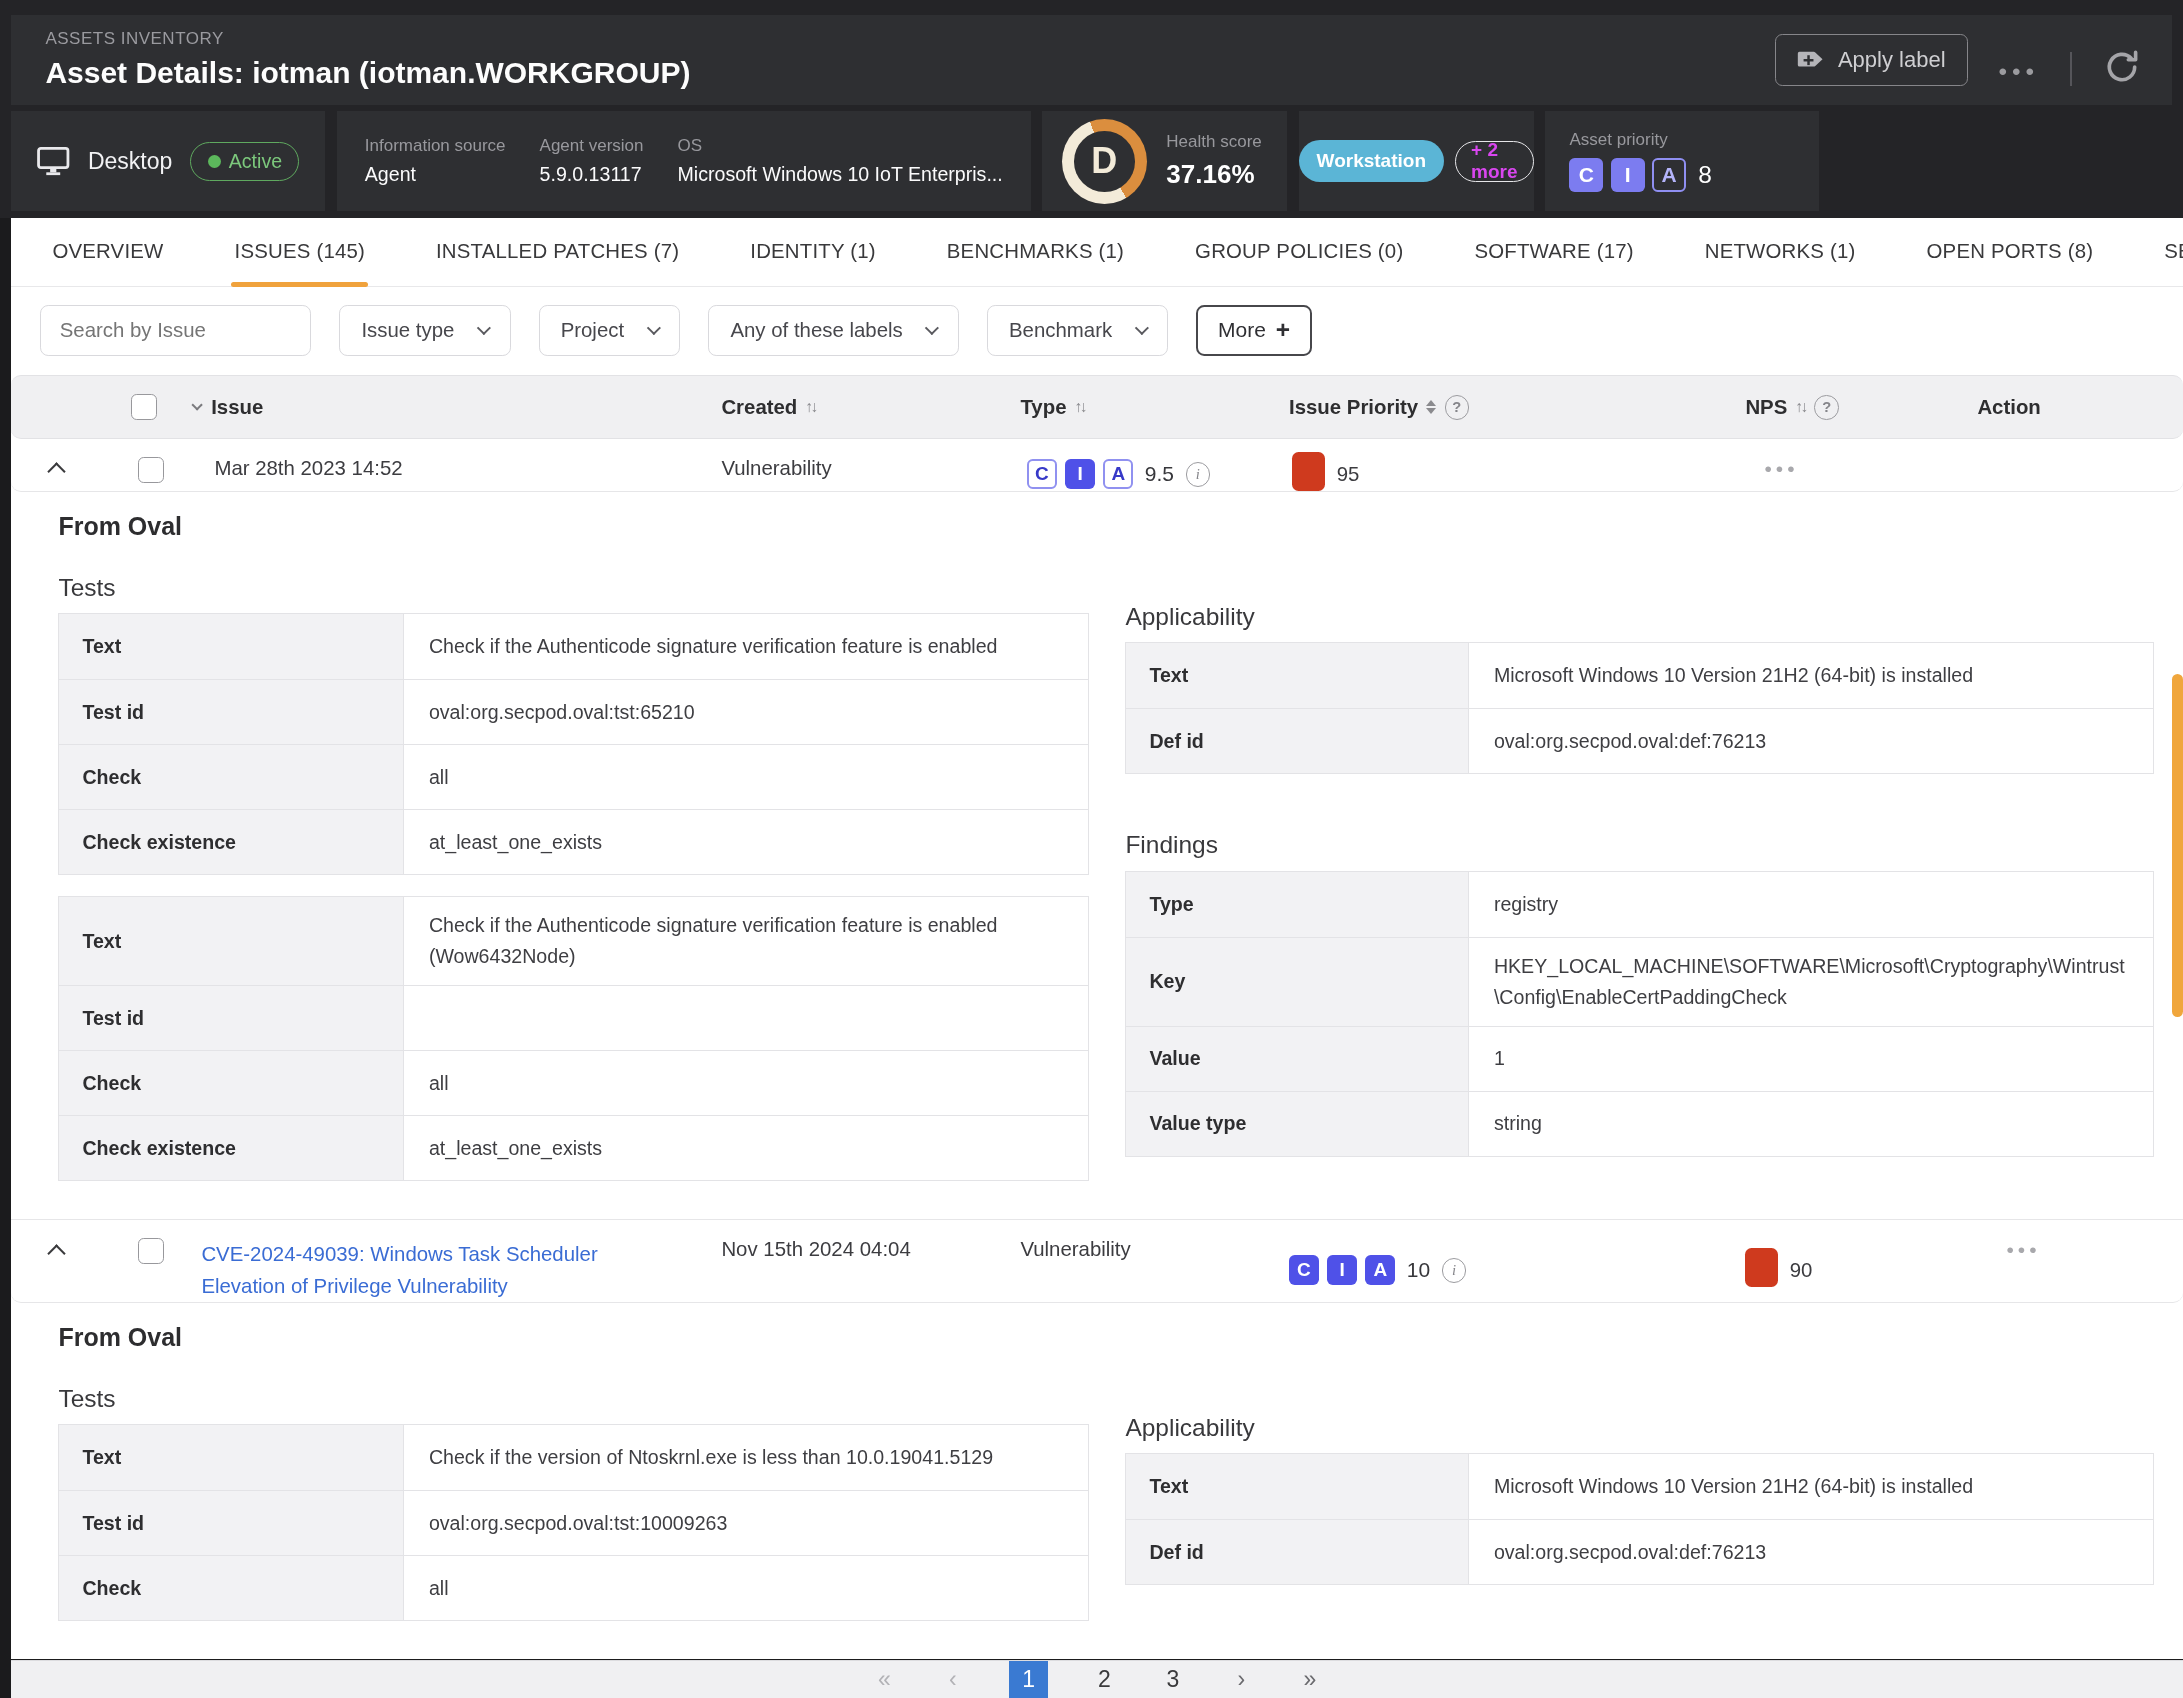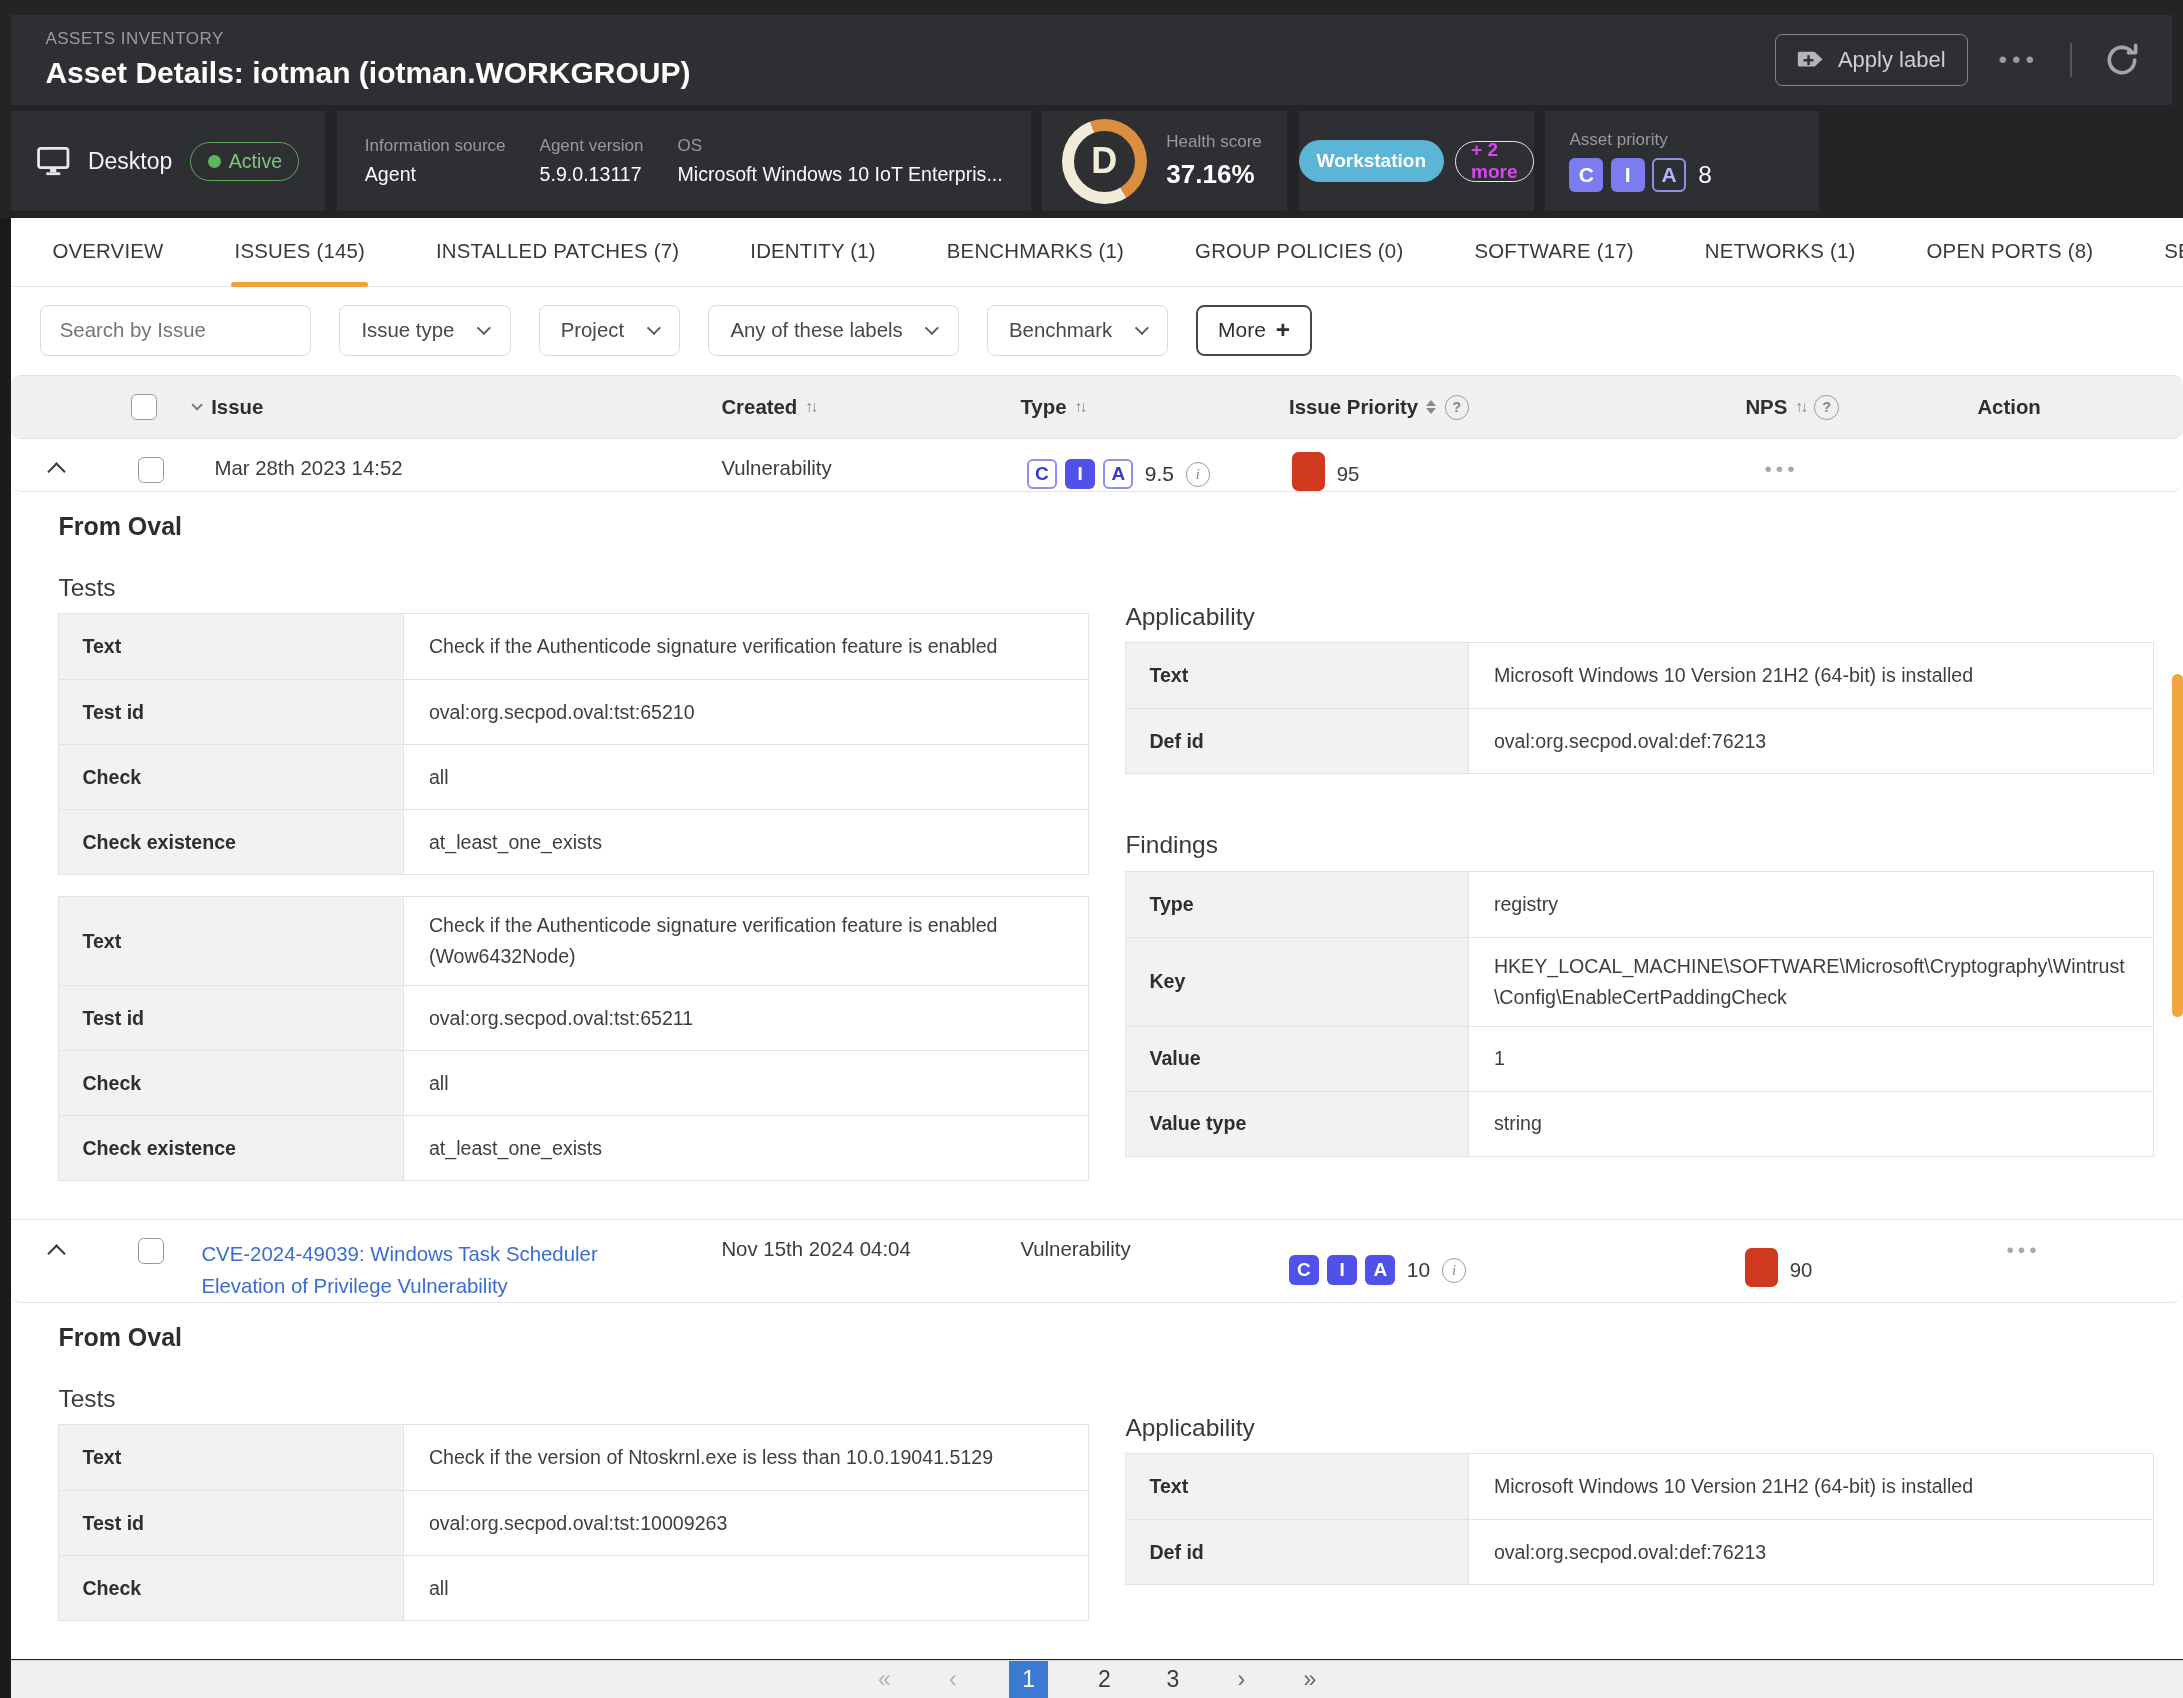--- a/index.html
+++ b/index.html
@@ -4,21 +4,21 @@
 <style>
   * { box-sizing: border-box; }
   html,body { margin:0; padding:0; background:#141416; font-family:"Liberation Sans", sans-serif; }
   .page { position:relative; width:2183px; height:1698px; overflow:hidden; background:#1b1b1d; }
 
   
   .top { background:#242427; padding-top:14.7px; padding-bottom:6.5px; }
   .topbar { margin:0 11.4px; background:#2e2f32; height:90px; display:flex; justify-content:space-between; align-items:center; padding:0 31px 0 34px; }
   .eyebrow { color:#9a9a9f; font-size:17px; letter-spacing:0.5px; margin-bottom:7.3px; }
   .ptitle { color:#fdfdfd; font-size:30px; font-weight:700; }
-  .topbar-right { display:flex; align-items:center; gap:31px;padding-left:36px; }
+  .topbar-right { display:flex; align-items:flex-end; gap:31px;padding-left:36px; }
   .apply-btn { display:flex; align-items:center; gap:13px; border:1.6px solid #86868a; border-radius:7.3px; height:52px; padding:0 21px; color:#cfcfd2; font-size:22px; cursor:pointer; background:transparent; }
   .dots { color:#9b9b9f; font-size:24.5px; letter-spacing:4.9px; cursor:pointer; }
   .vdiv { width:1.6px; height:34px; background:#55555a; }
 
   .cards { display:flex; gap:11.4px; margin:6.5px 11.4px 0; }
   .card { background:#2e2f32; height:100px; display:flex; align-items:center; }
   .card1 { width:314px; gap:18px; padding:0 26px; }
   .dev-label { color:#f2f2f4; font-size:23px; }
   .pill-active { display:flex; align-items:center; gap:8.2px; border:1.6px solid #5fa95f; border-radius:21px; height:39px; padding:0 16.3px; color:#7cc87c; font-size:19.6px; }
   .pill-active .dot { width:13px; height:13px; border-radius:50%; background:#5cb85c; }
@@ -325,21 +325,20 @@
             </div>
         </div>
 
         <div class="kvt">
           <div class="kvr">
               <div class="kvl">Text</div>
               <div class="kvv">Check if the Authenticode signature verification feature is enabled (Wow6432Node)</div>
             </div>
           <div class="kvr">
               <div class="kvl">Test id</div>
-              <div class="kvv">oval:org.secpod.oval:tst:65211</div>
             </div>
           <div class="kvr">
               <div class="kvl">Check</div>
               <div class="kvv">all</div>
             </div>
           <div class="kvr">
               <div class="kvl">Check existence</div>
               <div class="kvv">at_least_one_exists</div>
             </div>
         </div>

